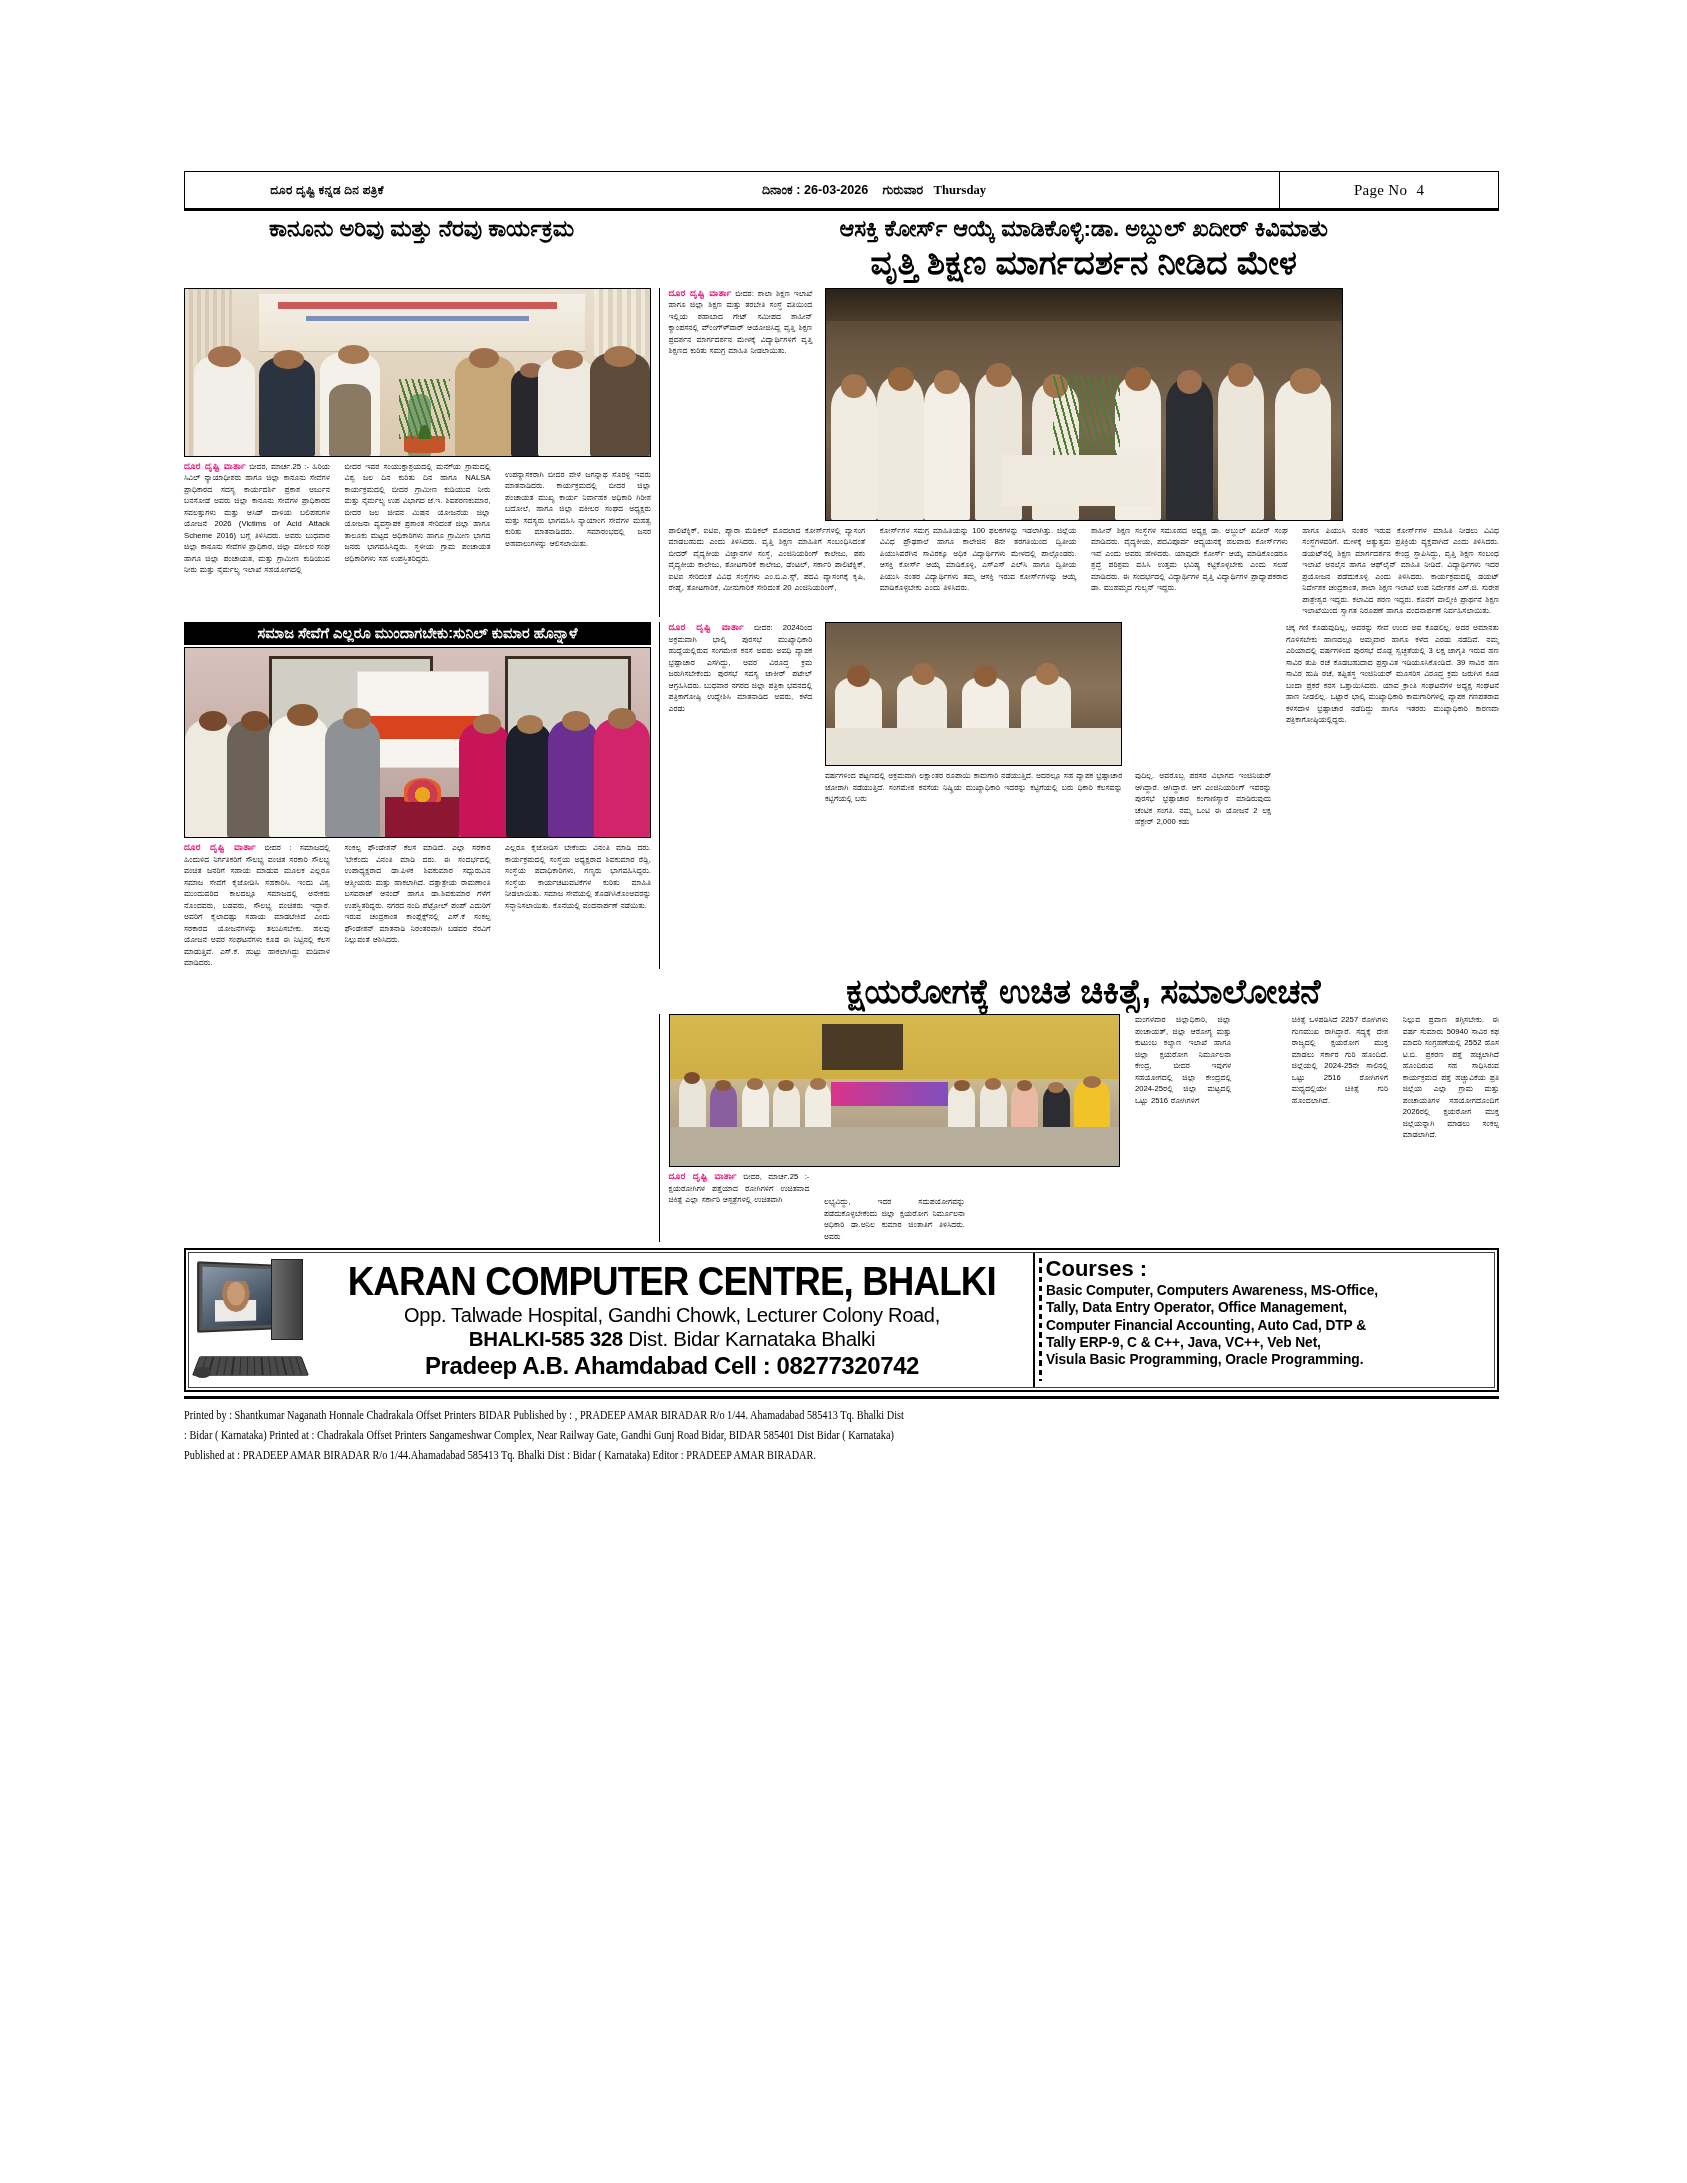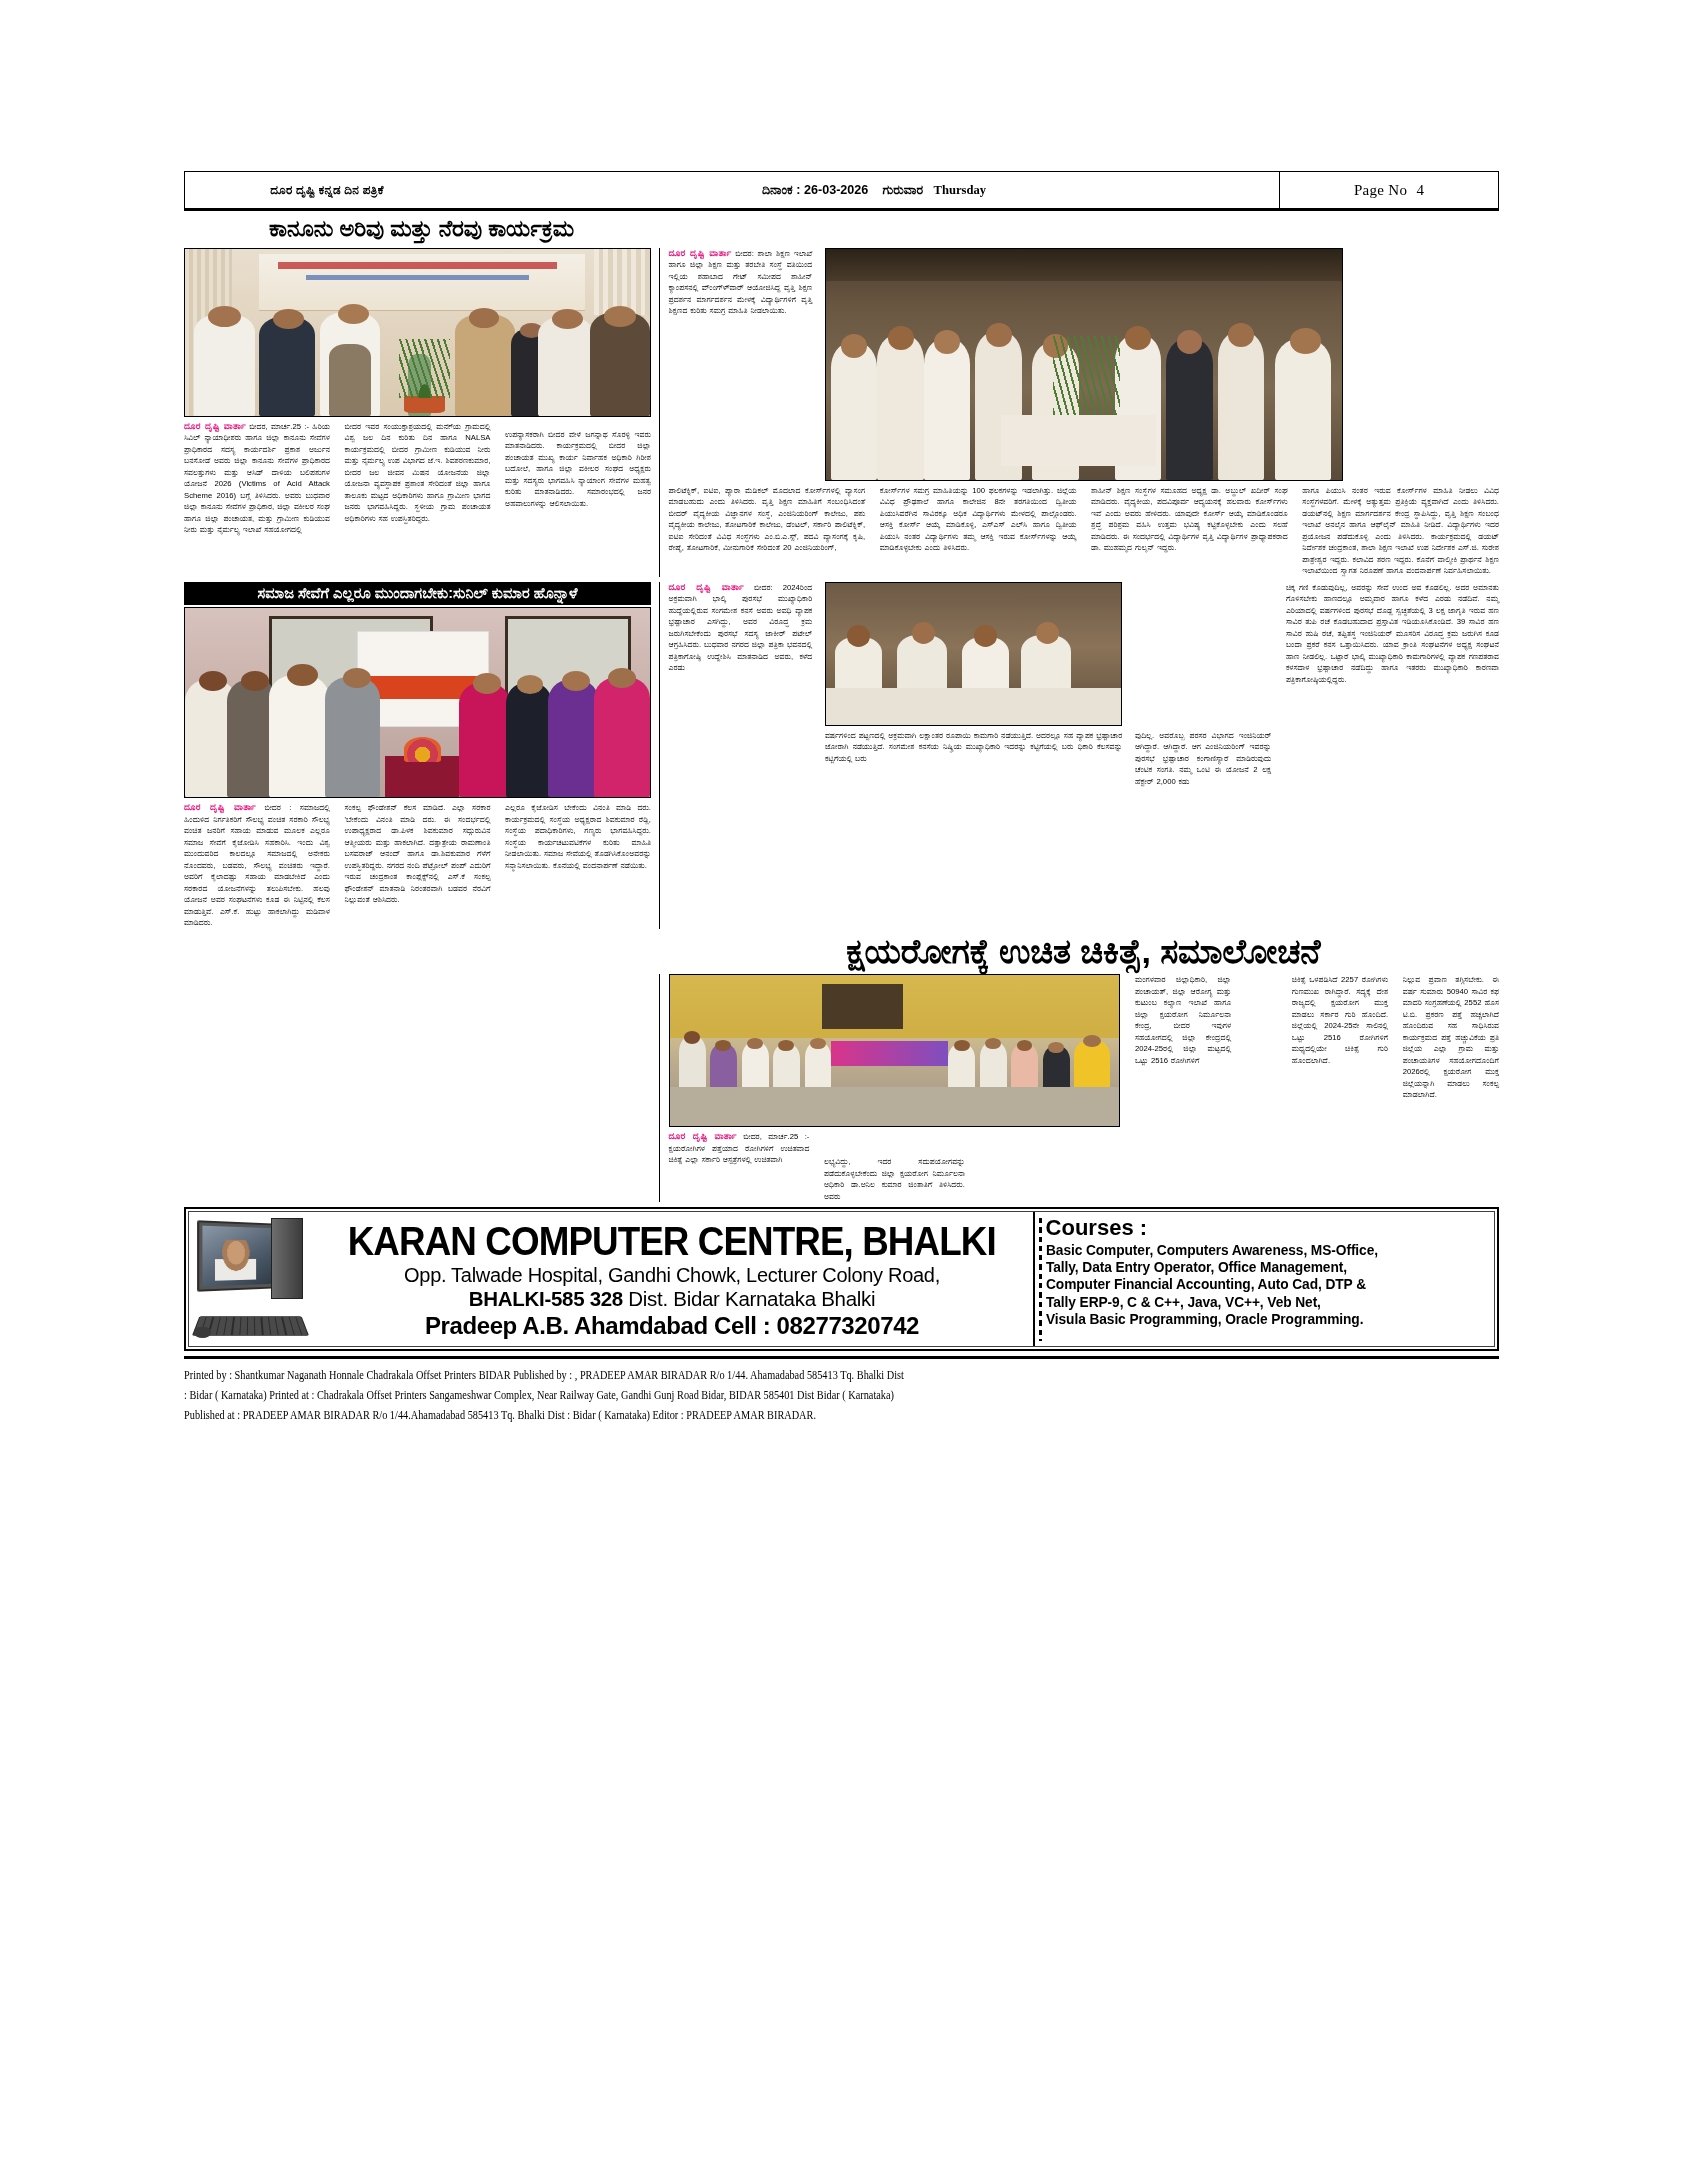--- a/index.html
+++ b/index.html
@@ -265,20 +265,24 @@
     <div class="mh-right">
       <span class="pgno">Page No</span>
       <span class="pgnum">4</span>
     </div>
   </div>
   <div class="masthead-rule"></div>
 
   <div style="display:flex;margin-top:6.6px;">
     <div style="flex:0 0 475px;">
       <div class="hl hl-a">ಕಾನೂನು ಅರಿವು ಮತ್ತು ನೆರವು ಕಾರ್ಯಕ್ರಮ</div>
+    </div>
+    <div style="flex:1;padding-left:9.3px;">
+      <div class="hl hl-b">ಆಸಕ್ತಿ ಕೋರ್ಸ್‌ ಆಯ್ಕೆ ಮಾಡಿಕೊಳ್ಳಿ:ಡಾ. ಅಬ್ದುಲ್ ಖದೀರ್ ಕಿವಿಮಾತು</div>
+      <div class="hl hl-big" style="margin-top:5.3px;">ವೃತ್ತಿ ಶಿಕ್ಷಣ ಮಾರ್ಗದರ್ಶನ ನೀಡಿದ ಮೇಳ</div>
     </div>
   </div>
 
   <div class="cols" style="margin-top:6.6px;">
 
     <div class="col" style="flex:0 0 475px;box-sizing:border-box;padding-right:8px;">
 
       <div class="photo p1" style="width:467px;height:169px;">
         <div class="bg"></div>
         <div class="banner"></div>

